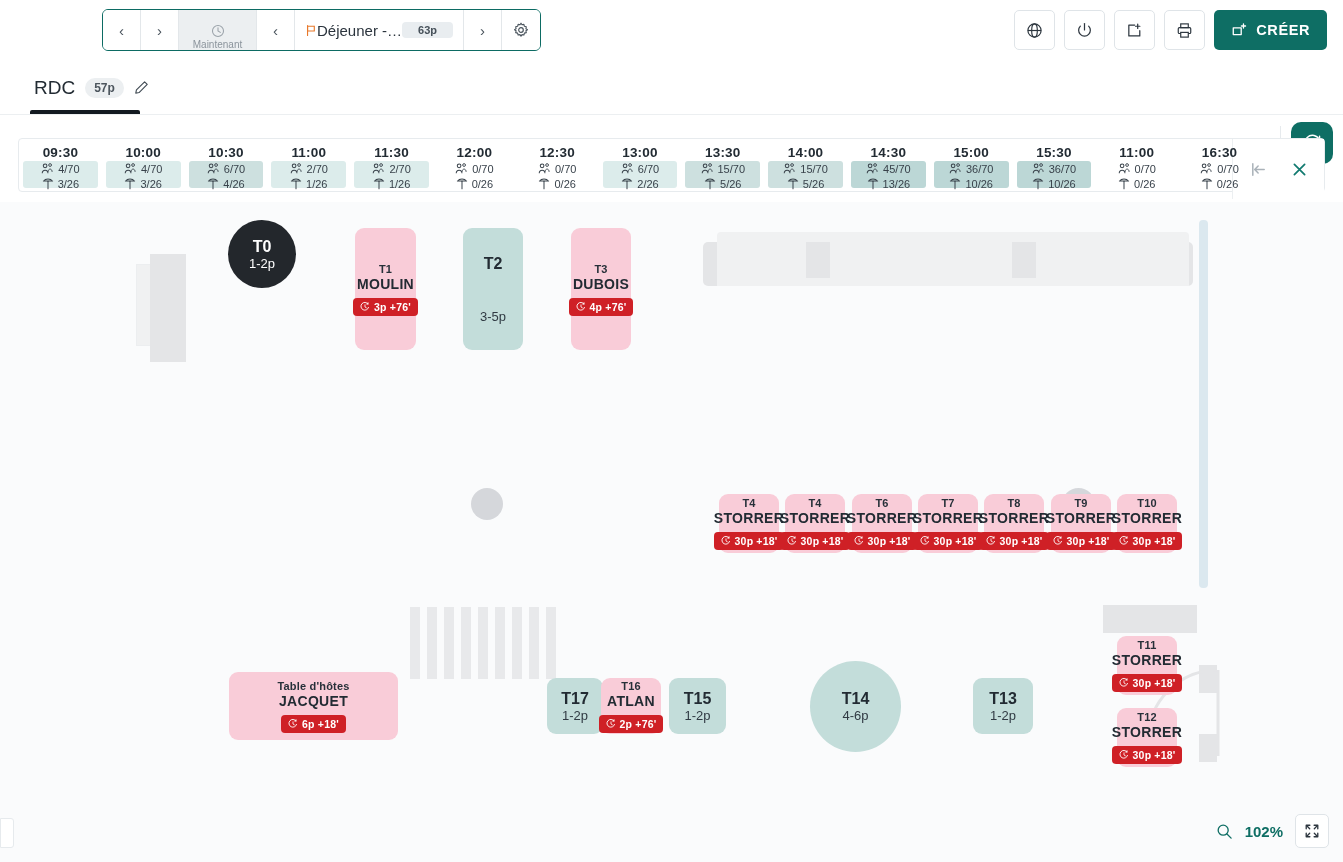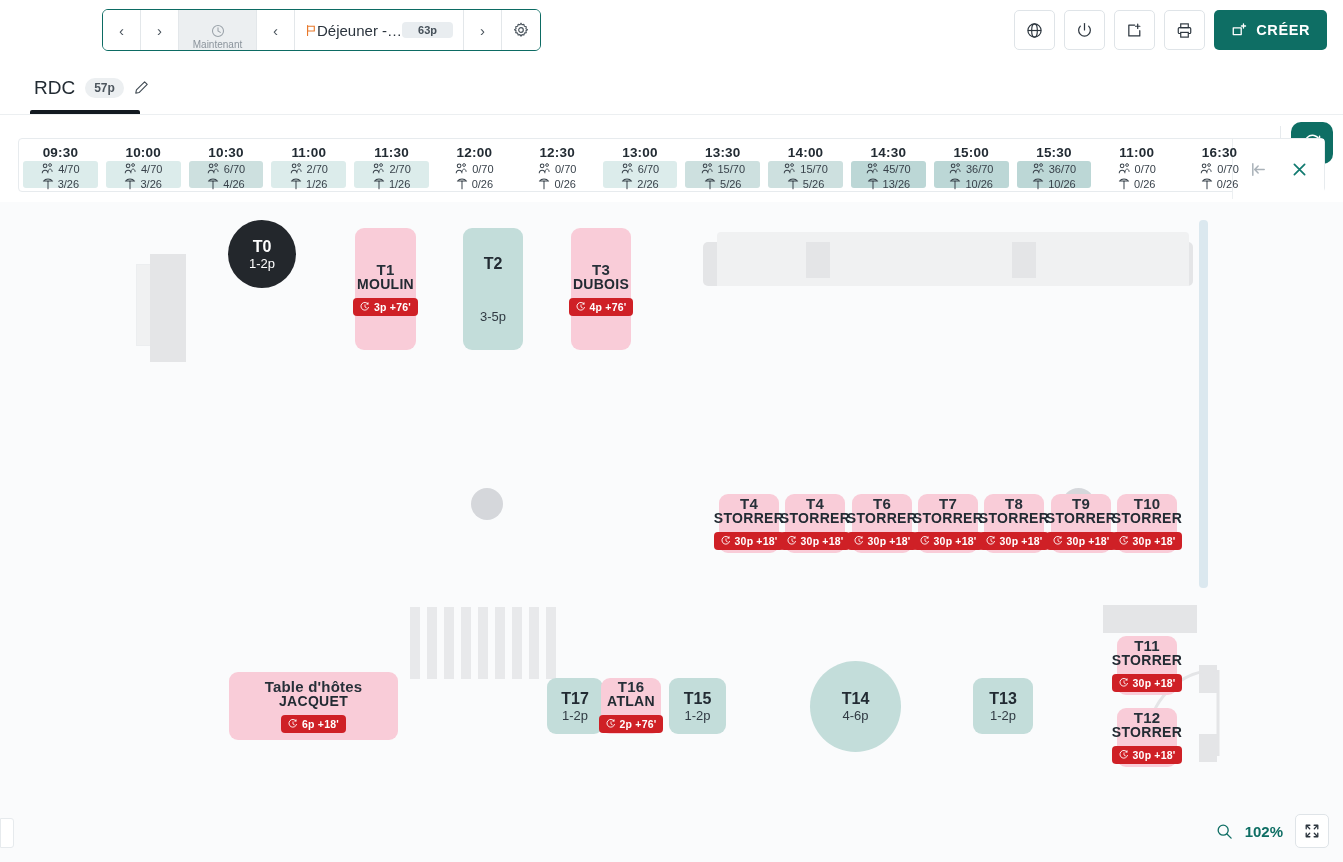--- a/index.html
+++ b/index.html
@@ -116,21 +116,21 @@
   .wallline { position:absolute; background:#e9eaec; }
 
   
   .tbl { position:absolute; display:flex; flex-direction:column;
          align-items:center; justify-content:center; cursor:pointer; }
   .tbl.free { background:#c3ddda; }
   .tbl.booked { background:#f9ccd8; }
   .tbl.dark { background:#23272c; }
   .rnd { border-radius:50%; }
   .rr { border-radius:9px; }
-  .t-code { font-size:15px; font-weight:700; color:#273039; line-height:13px; letter-spacing:.2px;}
+  .t-code { font-size:11px; font-weight:700; color:#273039; line-height:13px; letter-spacing:.2px;}
   .t-name { font-size:14px; font-weight:700; color:#222b33; line-height:17px; letter-spacing:.3px;}
   .t-big { font-size:16px; font-weight:700; color:#222b33; line-height:19px;}
   .t-cap { font-size:13px; color:#303a43; line-height:16px;}
   .tbl.dark .t-big, .tbl.dark .t-cap { color:#fff;text-align:center; }
   .badge {
     margin-top:5px; background:#cf2026; color:#fff; border-radius:4px;
     font-size:10.5px; font-weight:700; padding:3px 7px; display:flex;
     align-items:center; gap:4px; letter-spacing:.2px; white-space:nowrap;
   }
   .badge svg { flex:none; }

